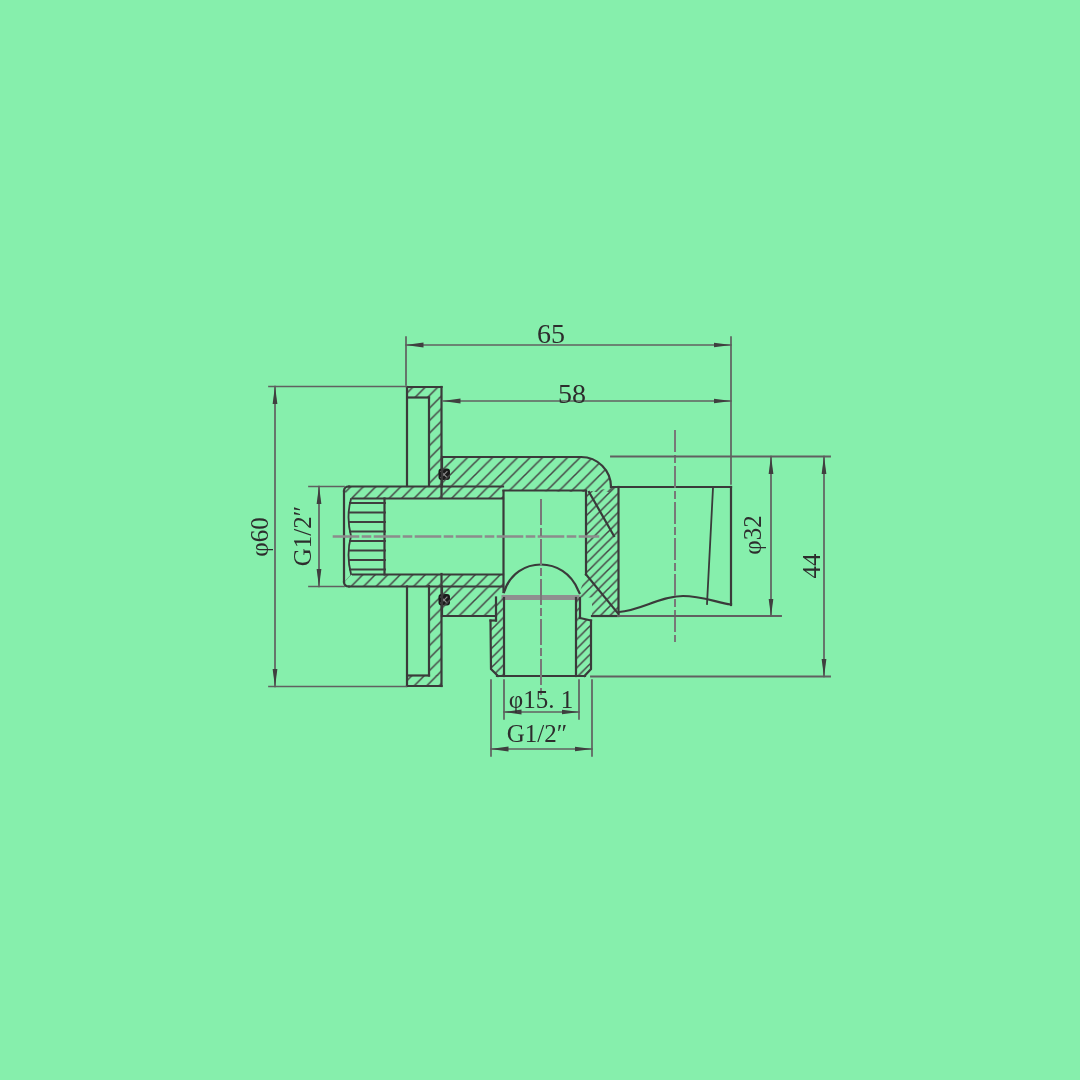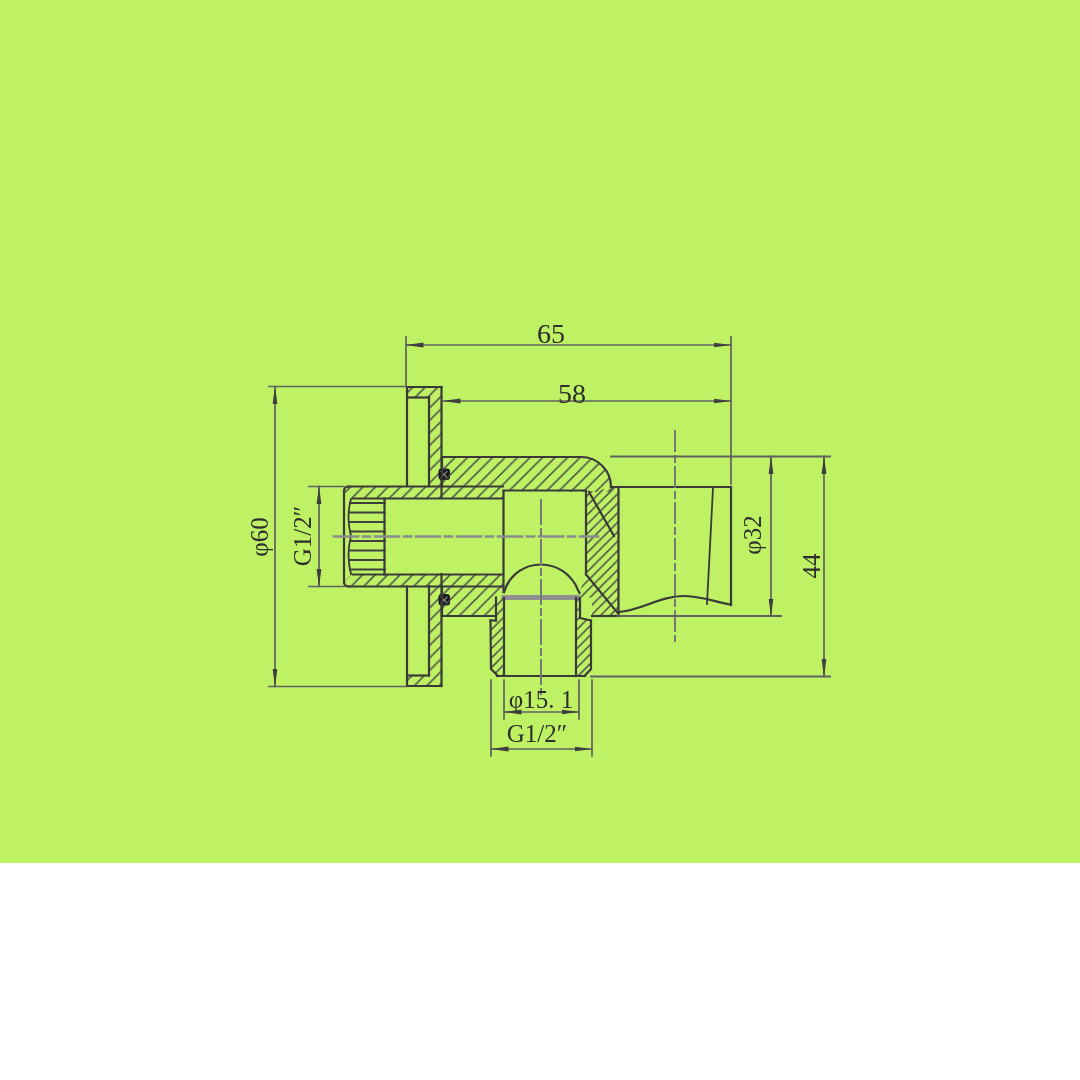--- a/index.html
+++ b/index.html
@@ -1,16 +1,16 @@
 <!DOCTYPE html>
 <html><head>
 <meta charset="utf-8">
 <style>
   html,body{margin:0;padding:0;background:#ffffff;}
-  .page{width:1080px;height:863px;position:relative;background:#bef264;overflow:hidden;}
+  .page{width:1080px;height:1080px;position:relative;background:#86efac;overflow:hidden;}
   .blurwrap{opacity:0.999;filter:blur(0.45px);}
   svg{position:absolute;left:0;top:0;}
   text{font-family:"Liberation Serif", serif;fill:#2d2d2d;}
 </style>
 </head>
 <body>
 
 <div class="page">
 <div class="blurwrap">
 <svg width="1080" height="1080" viewBox="0 0 1080 1080">

